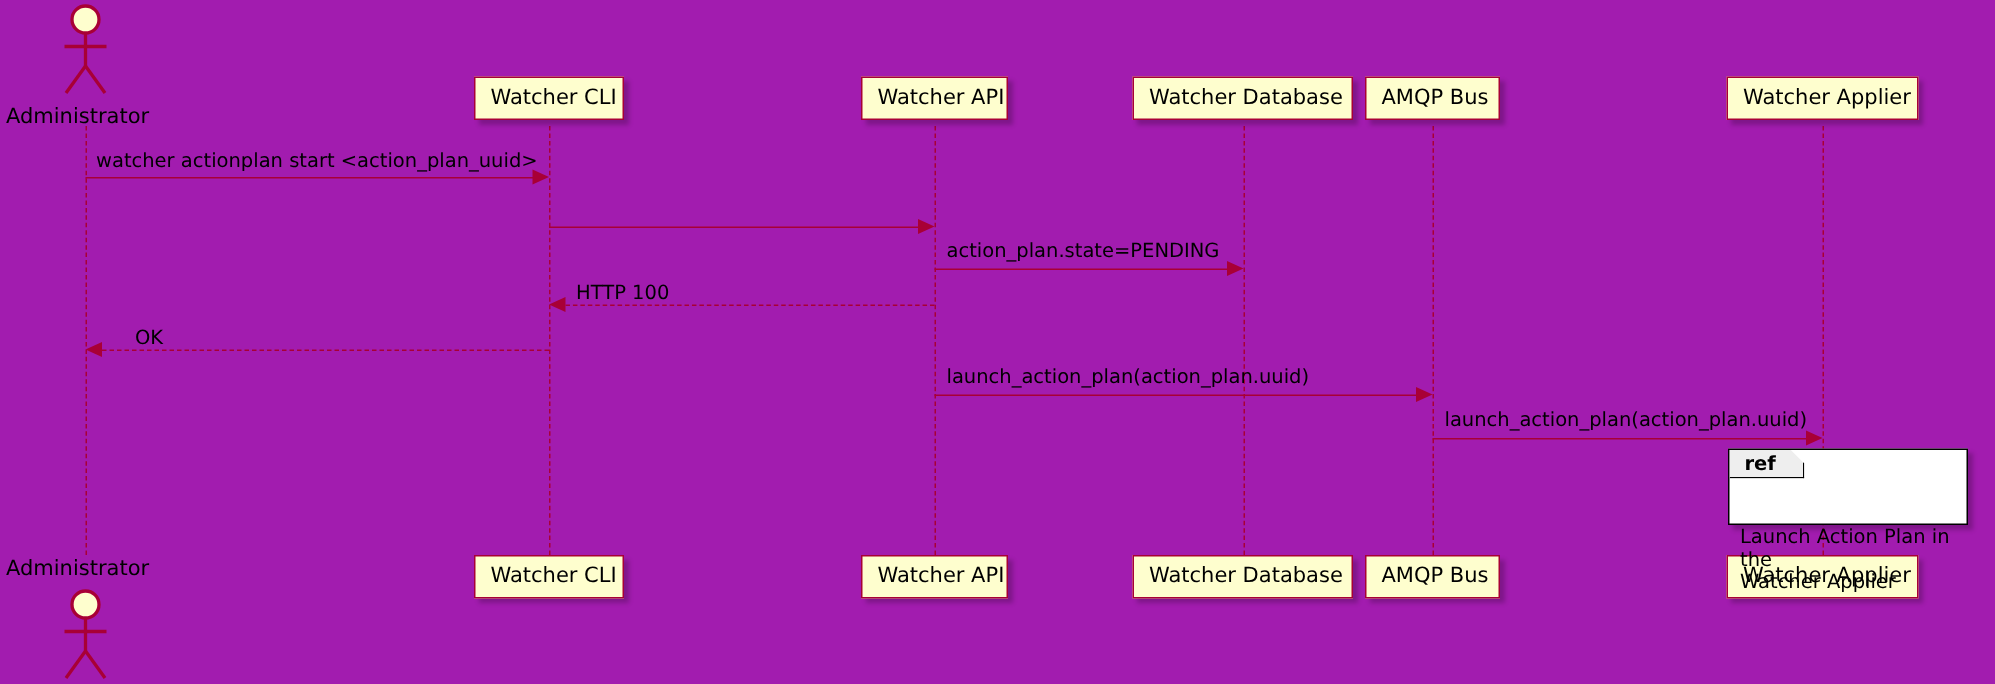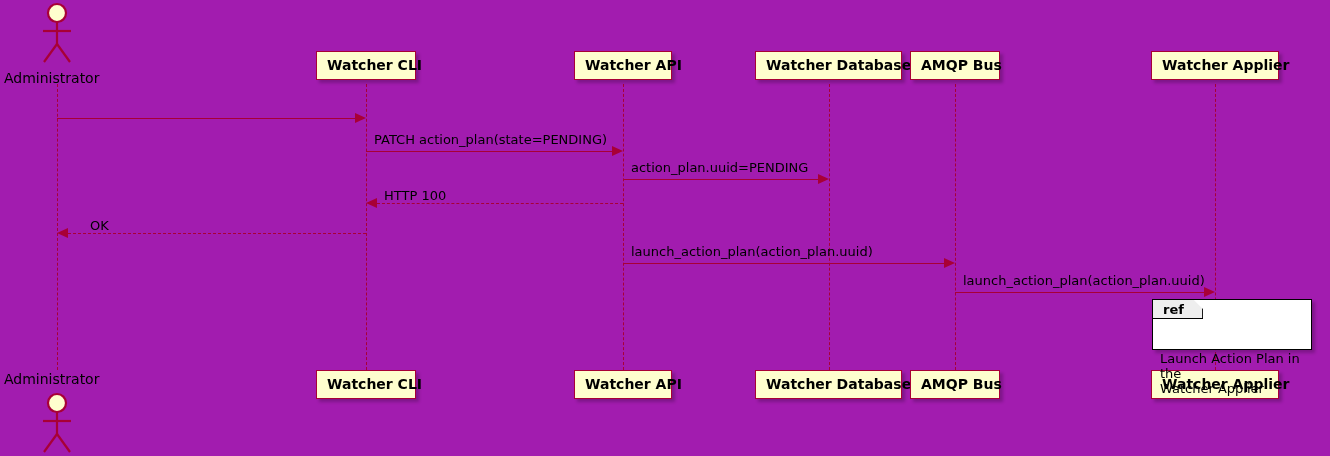--- a/index.html
+++ b/index.html
@@ -34,21 +34,20 @@
     background: #FEFECE;
     border: 1.5px solid #A80036;
     color: #000000;
     font-size: 14px;
     line-height: 14px;
     text-align: center;
     padding: 6px 10px 7px 10px;
     white-space: nowrap;
     box-shadow: 3px 3px 3px rgba(0,0,0,0.22);
     letter-spacing: 0px;
-    font-weight: bold;
   }
 
   
   .actor {
     position: absolute;
     width: 46px;
     height: 62px;
   }
   .actor-label {
     position: absolute;
@@ -165,28 +164,28 @@
   <div class="participant" style="left:755px; top:51px; width:147px;">Watcher Database</div>
   <div class="participant" style="left:910px; top:51px; width:90px;">AMQP Bus</div>
   <div class="participant" style="left:1151px; top:51px; width:128px;">Watcher Applier</div>
 
   <div class="participant" style="left:316px; top:370px; width:100px;">Watcher CLI</div>
   <div class="participant" style="left:574px; top:370px; width:98px;">Watcher API</div>
   <div class="participant" style="left:755px; top:370px; width:147px;">Watcher Database</div>
   <div class="participant" style="left:910px; top:370px; width:90px;">AMQP Bus</div>
   <div class="participant" style="left:1151px; top:370px; width:128px;">Watcher Applier</div>
 
+  <div class="msg-label" style="left:64px; top:101px;">watcher actionplan start &lt;action_plan_uuid&gt;</div>
   <div class="msg-line" style="left:57px; top:118px; width:299px;"></div>
   <div class="arrow-head right" style="left:355px; top:113px;"></div>
 
-  <div class="msg-label" style="left:374px; top:133px;">PATCH action_plan(state=PENDING)</div>
   <div class="msg-line" style="left:366px; top:151px; width:246px;"></div>
   <div class="arrow-head right" style="left:612px; top:146px;"></div>
 
-  <div class="msg-label" style="left:631px; top:161px;">action_plan.uuid=PENDING</div>
+  <div class="msg-label" style="left:631px; top:161px;">action_plan.state=PENDING</div>
   <div class="msg-line" style="left:623px; top:179px; width:195px;"></div>
   <div class="arrow-head right" style="left:818px; top:174px;"></div>
 
   <div class="msg-label" style="left:384px; top:189px;">HTTP 100</div>
   <div class="msg-line dashed" style="left:377px; top:203px; width:246px;"></div>
   <div class="arrow-head left" style="left:366px; top:198px;"></div>
 
   <div class="msg-label" style="left:90px; top:219px;">OK</div>
   <div class="msg-line dashed" style="left:68px; top:233px; width:298px;"></div>
   <div class="arrow-head left" style="left:57px; top:228px;"></div>

